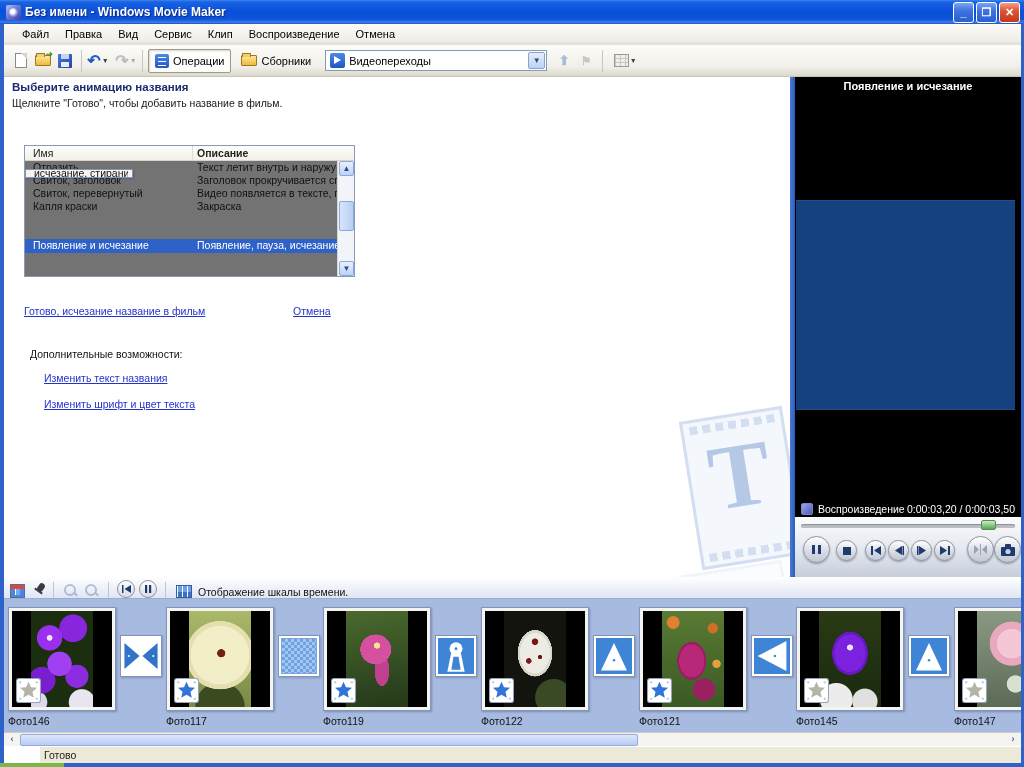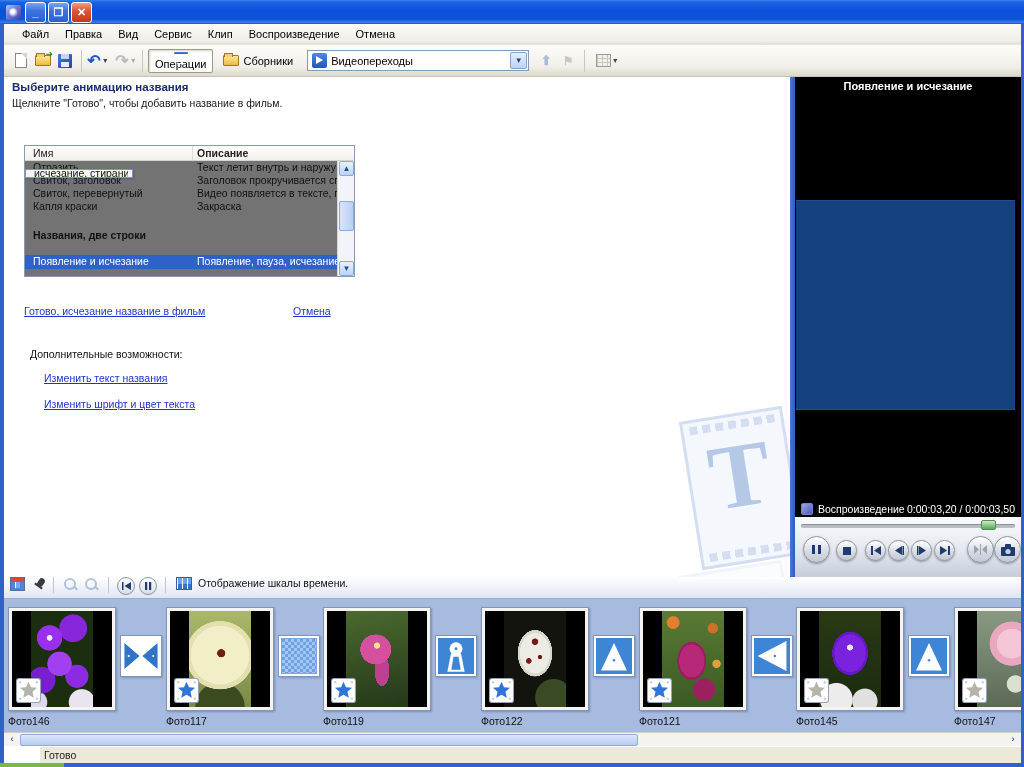--- a/index.html
+++ b/index.html
@@ -47,21 +47,21 @@
   .ico-folder { width:16px; height:11px; background:linear-gradient(180deg,#ffe69a,#f0b93c); border:1px solid #9a7a1c; border-radius:1px; position:relative; }
   .ico-folder:before { content:""; position:absolute; left:0; top:-3px; width:7px; height:3px; background:#f4cf6a; border:1px solid #9a7a1c; border-bottom:none; border-radius:1px 1px 0 0; }
   .ico-folder.open:after { content:"➜"; position:absolute; right:-3px; top:-7px; color:#2c8c2c; font-size:9px; }
   .ico-floppy { width:14px; height:14px; background:linear-gradient(135deg,#4a7ae0,#22449c); border-radius:1px; position:relative; }
   .ico-floppy:before { content:""; position:absolute; left:3px; top:0; width:8px; height:5px; background:#c8d4f0; }
   .ico-floppy:after { content:""; position:absolute; left:3px; bottom:1px; width:8px; height:5px; background:#e8ecf8; }
   .glyph { font-size:16px; font-weight:bold; line-height:1; }
   .caret { font-size:7px; color:#444; margin-left:1px; }
   .disabled { opacity:.4; }
   .tb-toggle { display:flex; align-items:center; gap:4px; font-size:11px; padding:2px 6px; height:24px; border-radius:2px; }
-  .tb-toggle.pressed { background:#fdfdfb; border:1px solid #9a9a8e; box-shadow:inset 1px 1px 2px #d8d5c8;flex-direction:column; }
+  .tb-toggle.pressed { background:#fdfdfb; border:1px solid #9a9a8e; box-shadow:inset 1px 1px 2px #d8d5c8; }
   .ico-ops { width:14px; height:14px; background:linear-gradient(180deg,#4a8ae8,#2458c0); border-radius:2px; position:relative; }
   .ico-ops:before { content:""; position:absolute; left:3px; top:3px; right:3px; height:2px; background:#fff; box-shadow:0 4px 0 #fff, 0 8px 0 #fff; height:1.5px; }
   .combo { width:222px; height:21px; border:1px solid #7f9db9; background:#fff; display:flex; align-items:center; margin-left:8px; }
   .combo-ico { width:15px; height:15px; margin:0 4px; background:linear-gradient(180deg,#4a8ae8,#2055be); border-radius:2px; position:relative; }
   .combo-ico:before { content:""; position:absolute; left:4px; top:3px; border-left:7px solid #fff; border-top:4.5px solid transparent; border-bottom:4.5px solid transparent; }
   .combo-text { flex:1; font-size:11px; }
   .combo-arrow { width:17px; height:17px; margin-right:1px; border:1px solid #86a3c8; border-radius:2px;
     background:linear-gradient(180deg,#e6eefc,#bcd2f4); color:#2a4a8c; font-size:8px; text-align:center; line-height:16px; }
   .ico-grid { width:15px; height:13px; border:1px solid #9a9a94; background:
     linear-gradient(90deg,#c8c8c2 1px,transparent 1px) 0 0/5px 100%,
@@ -121,21 +121,21 @@
     background:linear-gradient(180deg,#c8eec0,#58a858); }
   .pbtn { position:absolute; border-radius:50%; border:1px solid #8c92a0;
     background:linear-gradient(180deg,#ffffff,#d6dae2 60%,#c2c8d4 100%);
     box-shadow:0 1px 2px rgba(60,70,90,.45), inset 0 1px 0 #fff;
     display:flex; align-items:center; justify-content:center; }
   .pbtn svg { display:block; }
 
   
   .tl-toolbar { position:absolute; left:4px; right:3px; top:577px; height:22px;
     background:linear-gradient(180deg,#ffffff,#dfe5f2); border-bottom:1px solid #98aed2;
-    display:flex; align-items:flex-start; font-size:10.5px; color:#111; }
+    display:flex; align-items:flex-end; font-size:10.5px; color:#111; }
   .tl-sep { width:1px; height:16px; background:#c0c6d4; margin:0 6px; }
   .tl-circle { width:18px; height:18px; border-radius:50%; border:1px solid #8c92a0; margin:0 2px;
     background:linear-gradient(180deg,#fff,#d8dce4); display:flex; align-items:center; justify-content:center; }
   .ico-sb { width:15px; height:14px; margin-left:6px; border:1px solid #5a6a9a; background:
     linear-gradient(180deg,#d84a3a 0 4px,#4a86e0 4px); position:relative; }
   .ico-sb:before{ content:""; position:absolute; left:4px; top:4px; right:4px; bottom:2px; background:
     linear-gradient(90deg,#fff 1px,transparent 1px) 0 0/5px 100%, #7aa8ec; }
   .ico-mic { width:14px; height:16px; margin-left:8px; position:relative; }
   .ico-mic:before { content:""; position:absolute; left:5px; top:1px; width:6px; height:9px; border-radius:3px; background:#3a3a44; transform:rotate(35deg); }
   .ico-mic:after { content:""; position:absolute; left:1px; top:8px; width:9px; height:2px; background:#3a3a44; transform:rotate(35deg); }
@@ -164,20 +164,21 @@
     background:linear-gradient(180deg,#dde7fc,#b9cbf2); }
   .statusbar { position:absolute; left:4px; right:3px; top:746px; height:18px; background:#ece9d8; border-top:1px solid #fff; font-size:10.5px; color:#222; padding:2px 0 0 4px;margin-left:36px; }
 </style>
 </head>
 <body>
 
 <div id="app">
 
   <div class="titlebar">
     <div class="app-icon"></div>
+    <div class="title-text">Без имени - Windows Movie Maker</div>
     <div class="win-btns">
       <div class="win-btn">_</div>
       <div class="win-btn">❐</div>
       <div class="win-btn close">✕</div>
     </div>
   </div>
 
   <div class="frame-left"></div>
   <div class="frame-right"></div>
 
@@ -262,24 +263,20 @@
           <div class="lrow">
     <div class="c1">Свиток, перевернутый</div>
     <div class="c2">Видео появляется в тексте, прокру...</div>
   </div>
           <div class="lrow">
     <div class="c1">Капля краски</div>
     <div class="c2">Закраска</div>
   </div>
           <div class="lrow">
     <div class="c1"></div>
-    <div class="c2"></div>
-  </div>
-          <div class="lrow grp">
-    <div class="c1">Названия, две строки</div>
     <div class="c2"></div>
   </div>
           <div class="lrow">
     <div class="c1"></div>
     <div class="c2"></div>
   </div>
           <div class="lrow sel">
     <div class="c1">Появление и исчезание</div>
     <div class="c2">Появление, пауза, исчезание</div>
   </div>

